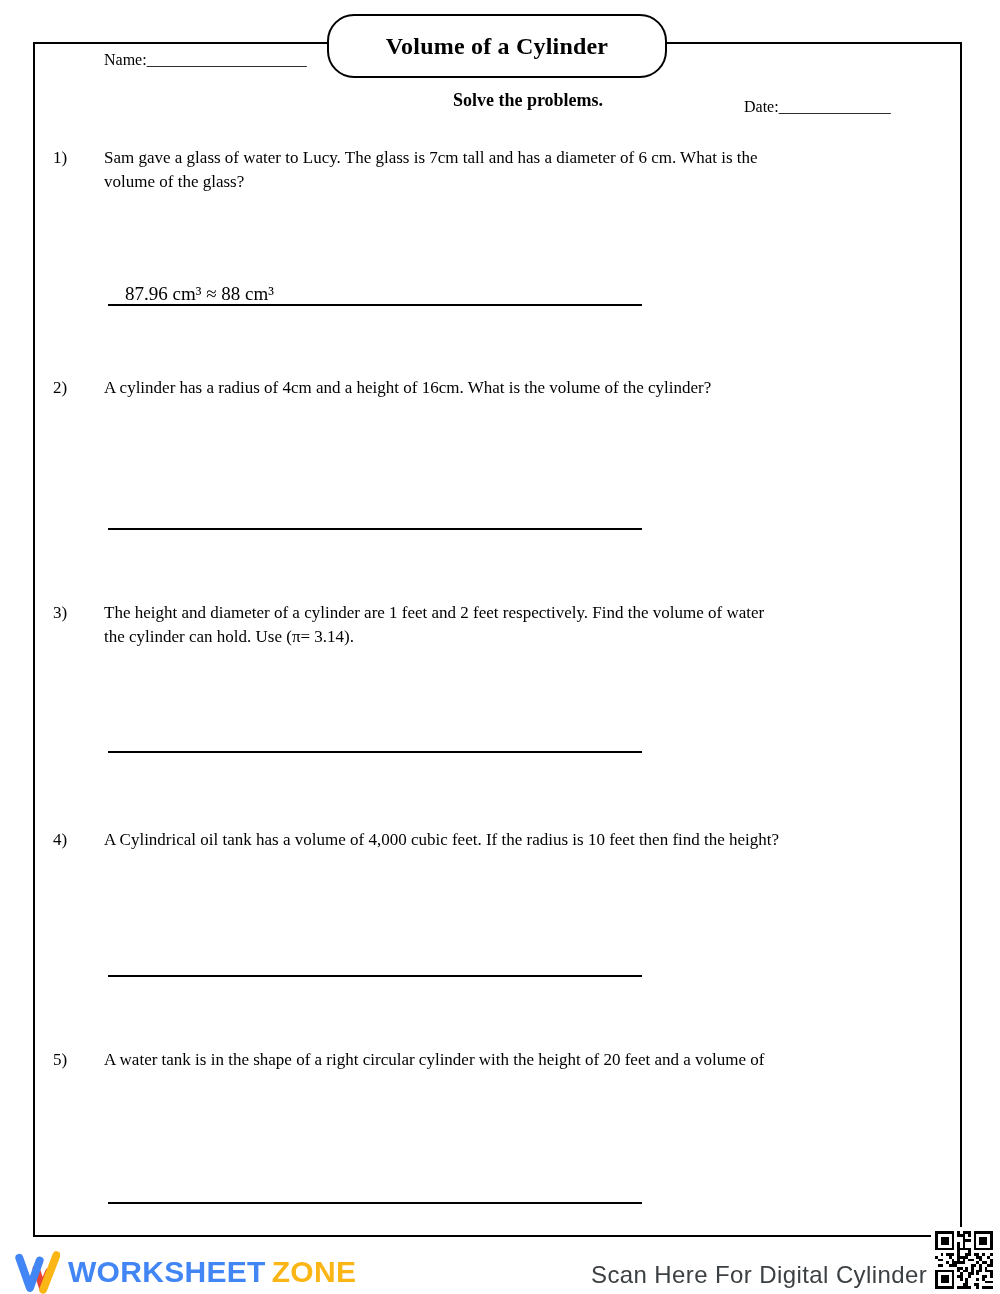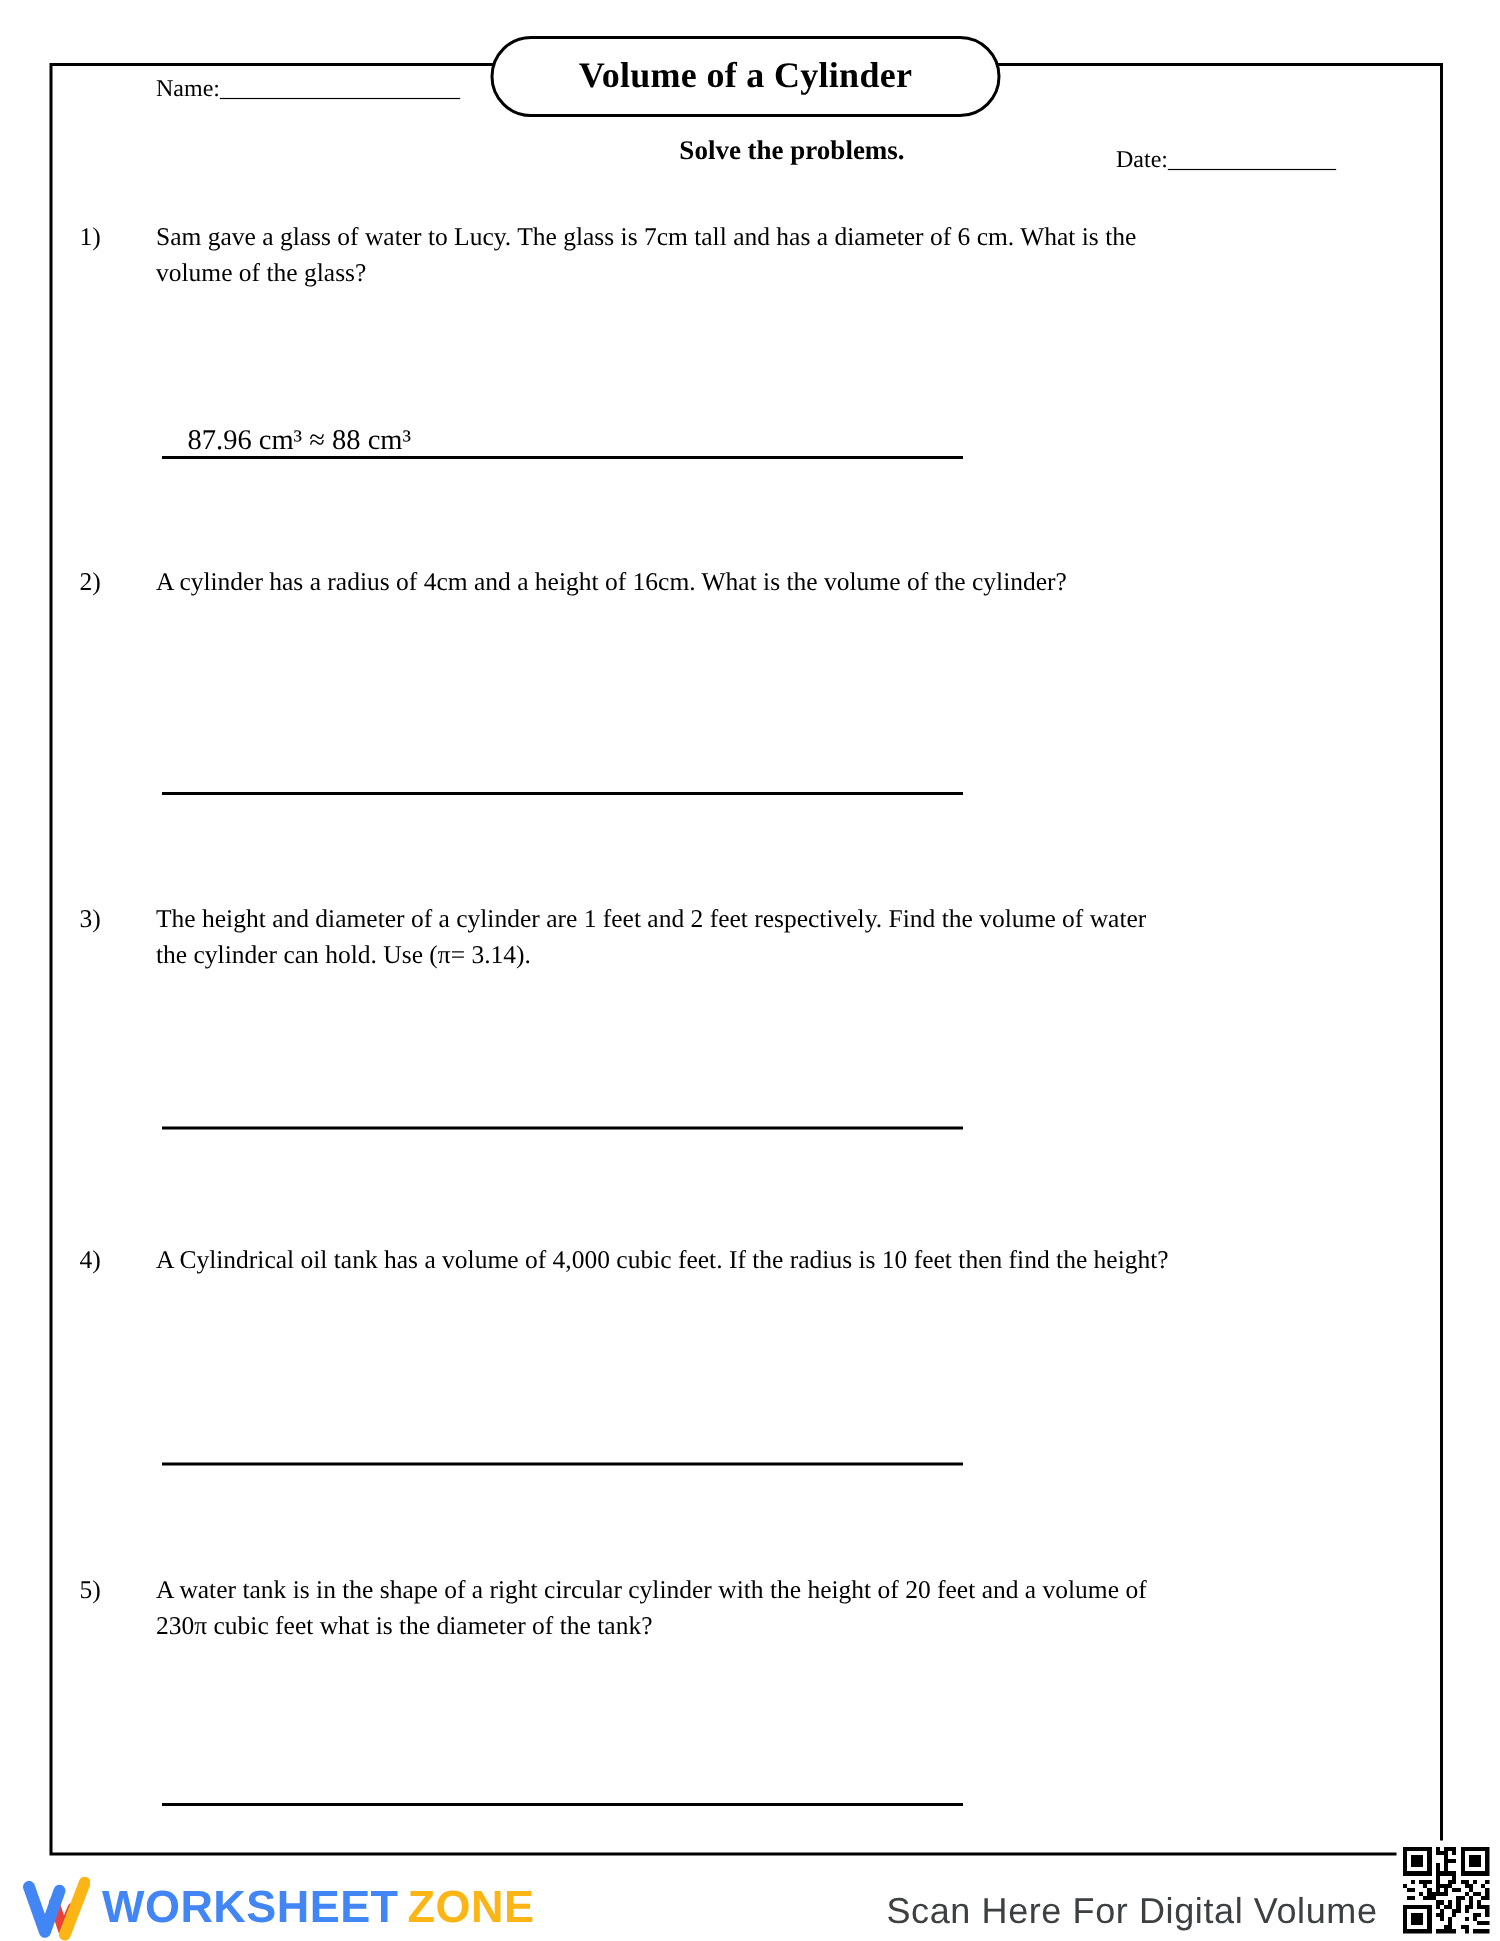--- a/index.html
+++ b/index.html
@@ -1,21 +1,21 @@
 <!DOCTYPE html>
 <html style="--blue: #4285F4; --red: #EA4335; --yellow: #FBB615;"><head>
 <meta charset="utf-8">
 <style>
   html,body{margin:0;padding:0;background:#fff;}
   body{width:1000px;height:1294px;position:relative;font-family:"Liberation Serif",serif;color:#000;overflow:hidden;}
 
   .frame{position:absolute;left:33px;top:42px;width:929px;height:1195px;
          border:2.5px solid #000;box-sizing:border-box;z-index:1;}
 
-  .title-box{position:absolute;left:327px;top:24px;width:340px;height:54px;
+  .title-box{position:absolute;left:327px;top:14px;width:340px;height:64px;
              background:#fff;border:2px solid #000;border-radius:27px;z-index:3;
              display:flex;align-items:center;justify-content:center;box-sizing:border-box;}
   .title-box span{font-size:24px;font-weight:bold;letter-spacing:.2px;}
 
   .field-row{position:absolute;top:51px;font-size:16px;z-index:4;white-space:nowrap;}
   .field-name{left:104px;}
   .field-date{left:744px;margin-top:47px;}
 
   .instruction{position:absolute;left:44px;top:90px;width:968px;text-align:center;
                font-size:18px;font-weight:bold;z-index:2;}
@@ -87,35 +87,34 @@
   <div class="p-lines">
     <div class="p-line">A Cylindrical oil tank has a volume of 4,000 cubic feet. If the radius is 10 feet then find the height?</div>
   </div>
   <div class="answer-line" style="top:147px"></div>
 </div>
 
 <div class="problem" style="top:1048px">
   <div class="p-num">5)</div>
   <div class="p-lines">
     <div class="p-line">A water tank is in the shape of a right circular cylinder with the height of 20 feet and a volume of</div>
-    <div class="p-line">230π cubic feet what is the diameter of the tank?</div>
   </div>
   <div class="answer-line" style="top:154px"></div>
 </div>
 
 <div class="footer-logo">
   <svg class="logo-mark" viewBox="0 0 52 52" xmlns="http://www.w3.org/2000/svg">
     <path d="M25 22 L32 43 L39 26" fill="none" stroke="var(--red,#EA4335)" stroke-width="8" stroke-linecap="round" stroke-linejoin="round"></path>
     <path d="M6 10 L18 44 L29 13" fill="none" stroke="var(--blue,#4285F4)" stroke-width="9" stroke-linecap="round" stroke-linejoin="round"></path>
     <path d="M33 46 L48 7" fill="none" stroke="var(--yellow,#FBB615)" stroke-width="9" stroke-linecap="round"></path>
   </svg>
   <div class="logo-text"><span class="w1">WORKSHEET</span><span class="w2">ZONE</span></div>
 </div>
 
-<div class="scan-text">Scan Here For Digital Volume</div>
+<div class="scan-text">Scan Here For Digital Cylinder</div>
 
 <div class="qr">
   <svg id="qr-svg" width="58" height="58" viewBox="0 0 21 21" shape-rendering="crispEdges" xmlns="http://www.w3.org/2000/svg">
       <rect x="8" y="0" width="1" height="1" fill="#000"></rect>
       <rect x="10" y="0" width="1" height="1" fill="#000"></rect>
       <rect x="11" y="0" width="1" height="1" fill="#000"></rect>
       <rect x="12" y="0" width="1" height="1" fill="#000"></rect>
       <rect x="8" y="1" width="1" height="1" fill="#000"></rect>
       <rect x="9" y="1" width="1" height="1" fill="#000"></rect>
       <rect x="10" y="1" width="1" height="1" fill="#000"></rect>

